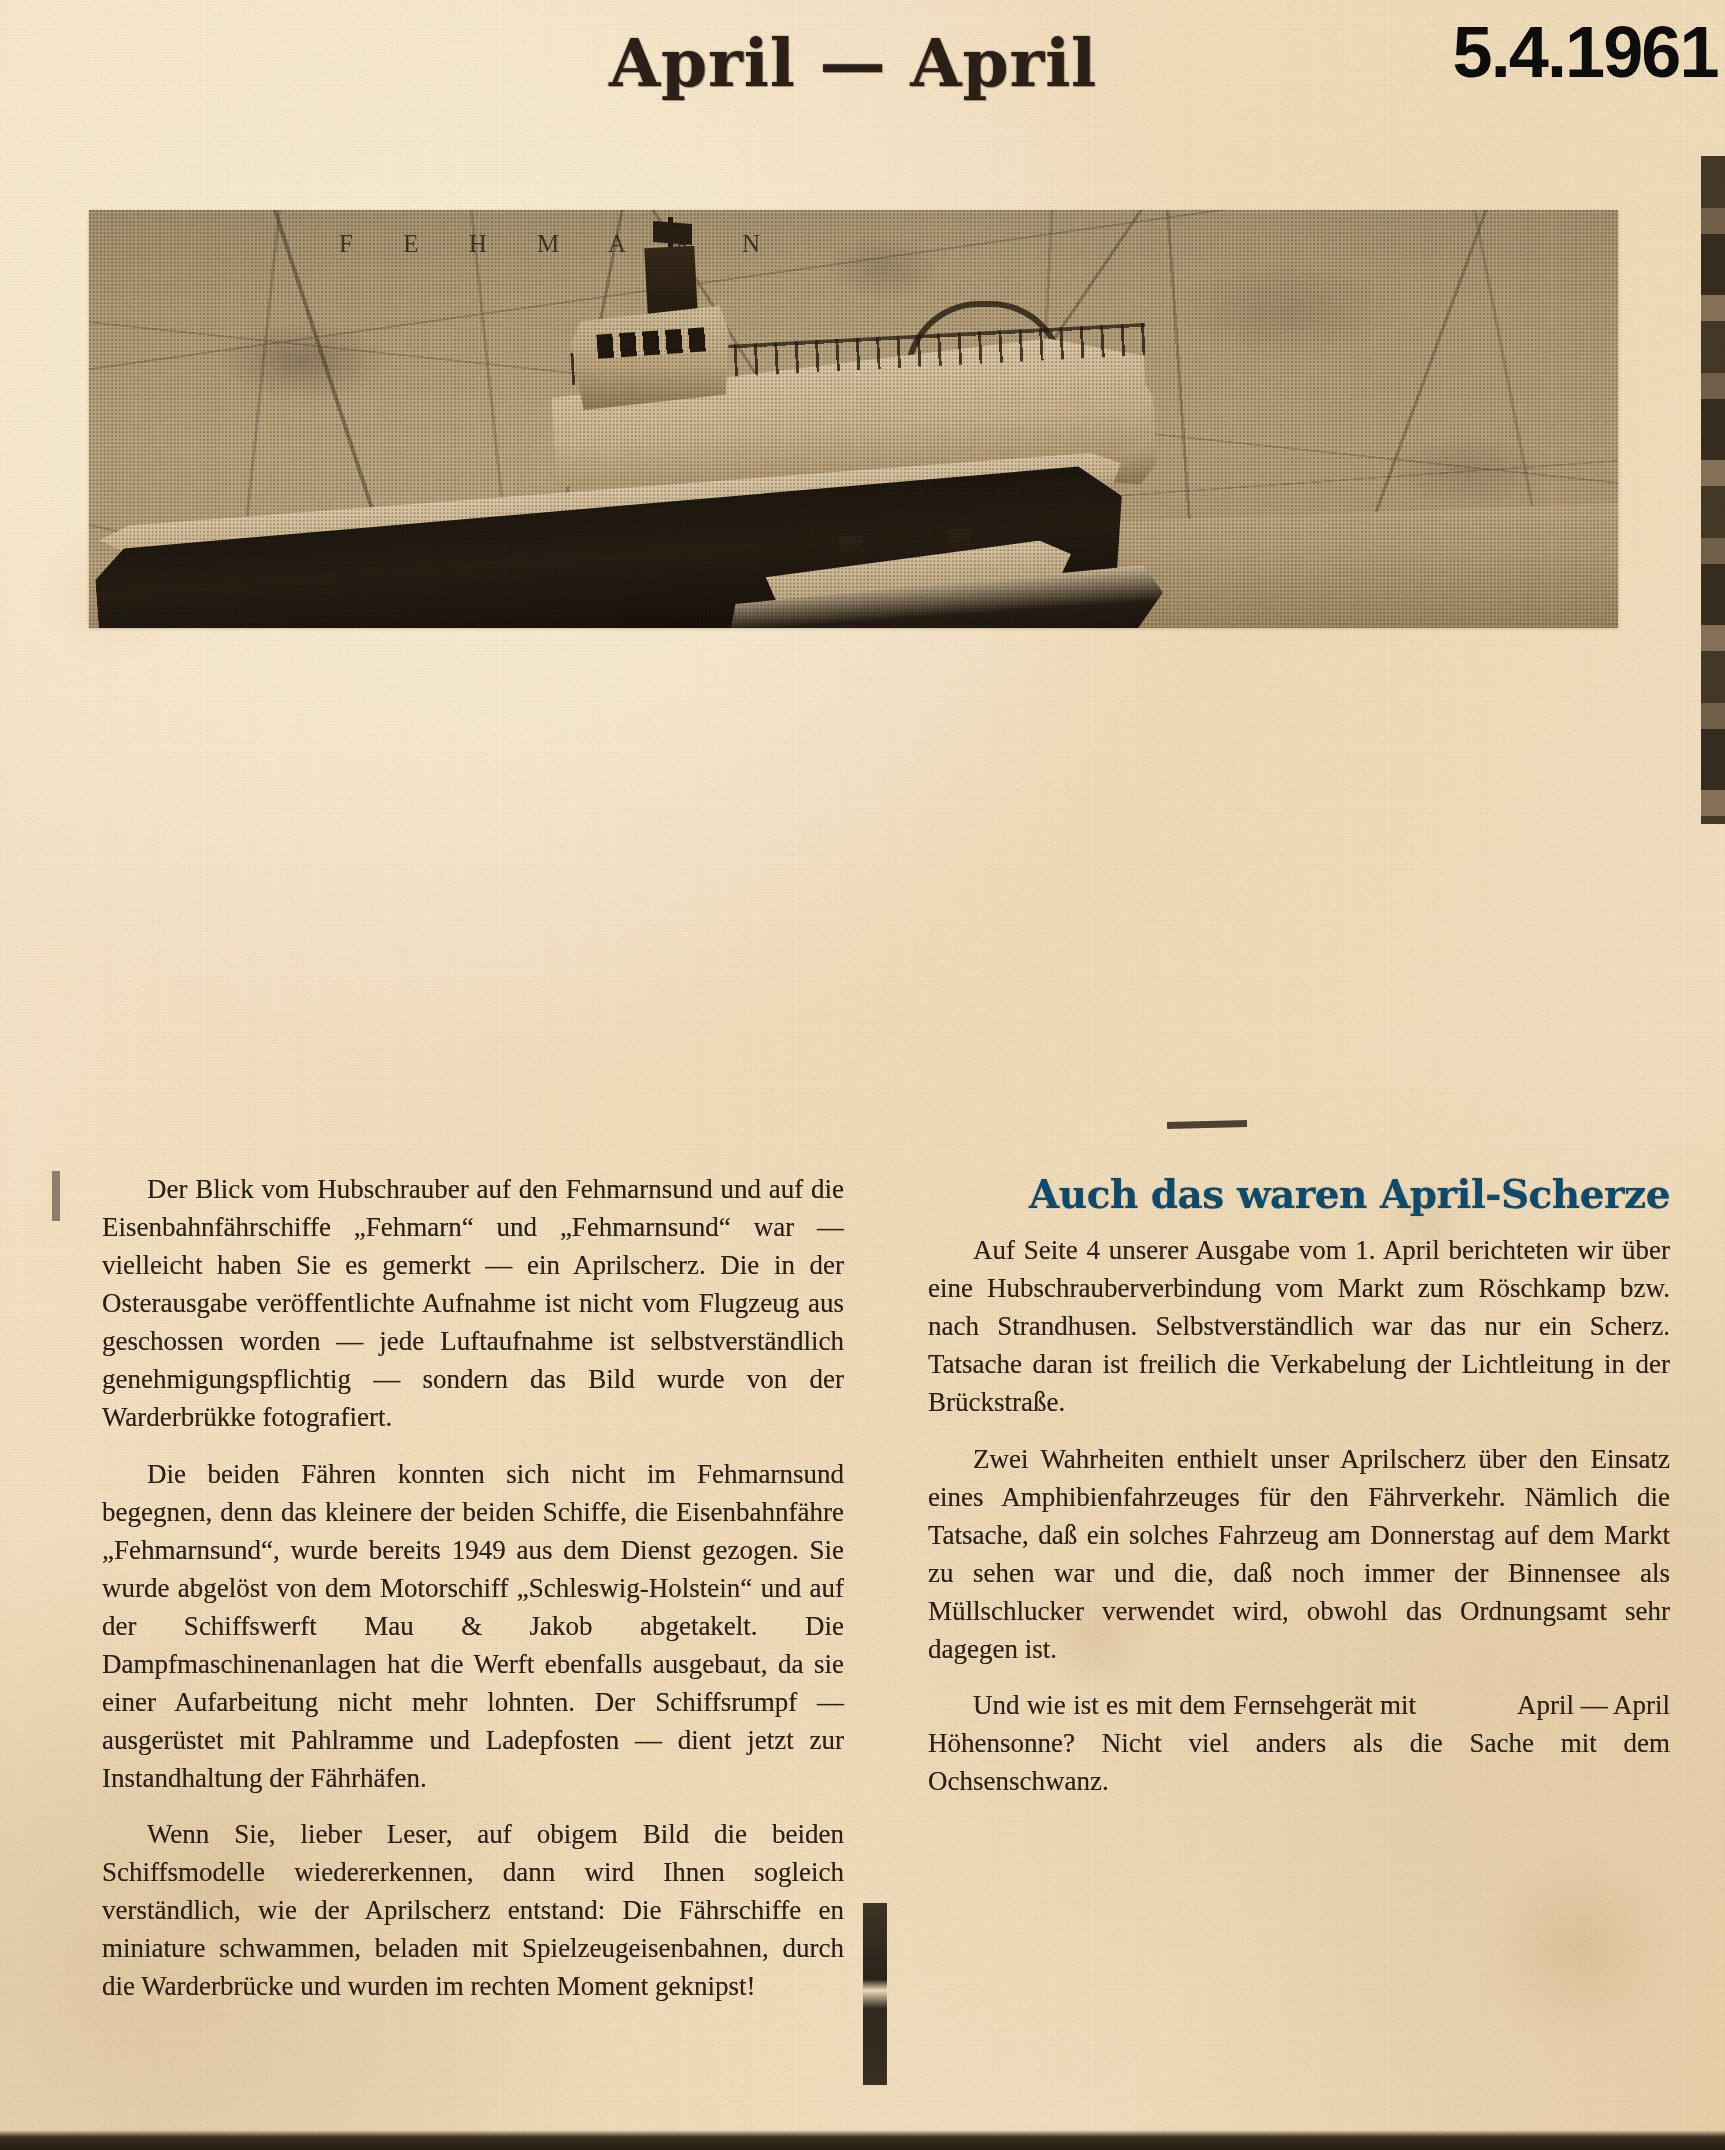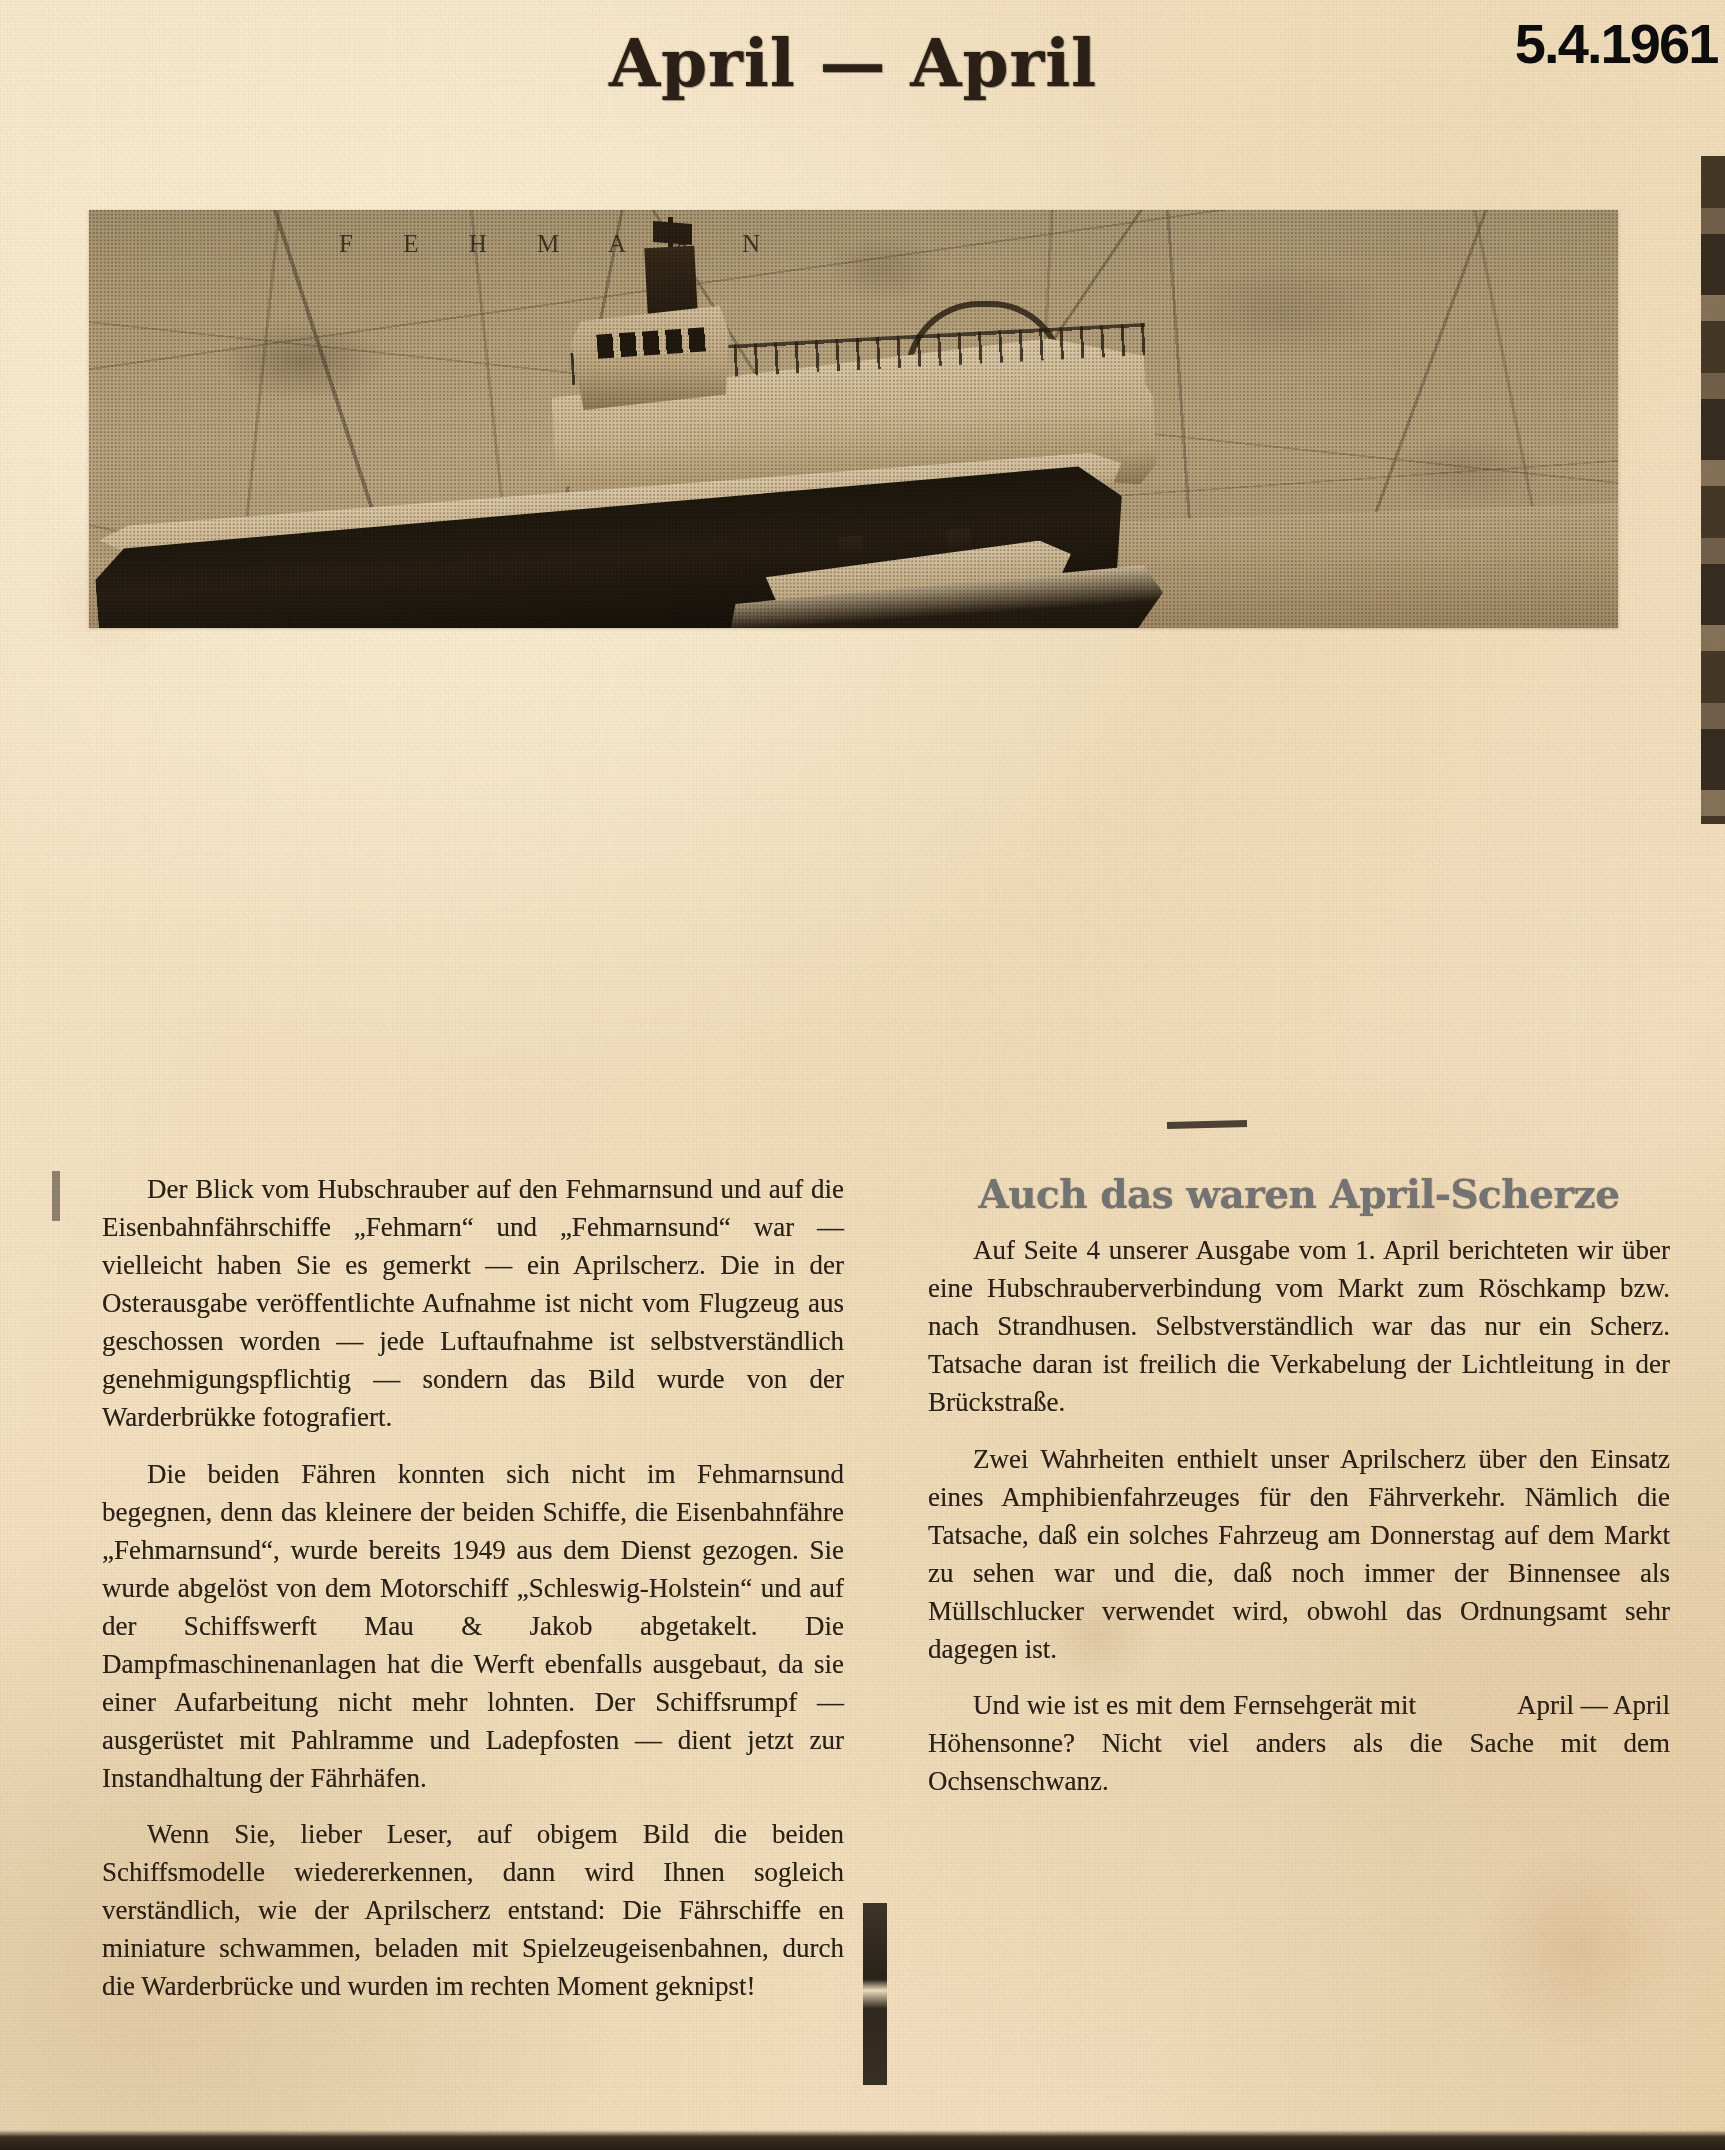--- a/index.html
+++ b/index.html
@@ -49,21 +49,21 @@
     letter-spacing:0.9px;
     color:#2a2018;
     text-shadow:0 0 1.9px rgba(60,42,24,.55), 0.9px 0.9px 0 rgba(70,50,28,.35);
     filter:blur(0.2px);
     white-space:nowrap;
   }
   #datestamp{
     position:absolute; right:7.4px; top:11px;
     font-family:"Liberation Sans", sans-serif;
     font-weight:700;
-    font-size:56px;
+    font-size:72px;
     letter-spacing:-1.9px;
     color:#0d0d0d;
     white-space:nowrap;
   }
 
   
   #photo{
     position:absolute; left:89px; top:210px; width:1529px; height:418px;
     overflow:hidden;
     background:#cfc0a2;
@@ -268,22 +268,22 @@
   #colRight{left:826px;}
   .col p{margin:0 0 18.6px 0; text-indent:45px;}
   .col p:last-child{margin-bottom:0;}
   .signoff{float:right; padding-left:56px;}
 
   #subhead{
     font-family:"DejaVu Serif", serif;
     font-weight:700;
     font-size:39px;
     line-height:48px;
-    text-align:center;
-    color:#737373;
+    text-align:right;
+    color:#0c4a6e;
     margin:0 0 13px 0;
     text-indent:0;
     letter-spacing:-0.5px;
     text-shadow:0 0 1.1px rgba(50,34,18,.55);
     white-space:nowrap;
   }
   #edgeStrip{
     position:absolute; right:0; top:156px; width:24px; height:668px;
     background:
       repeating-linear-gradient(180deg,

